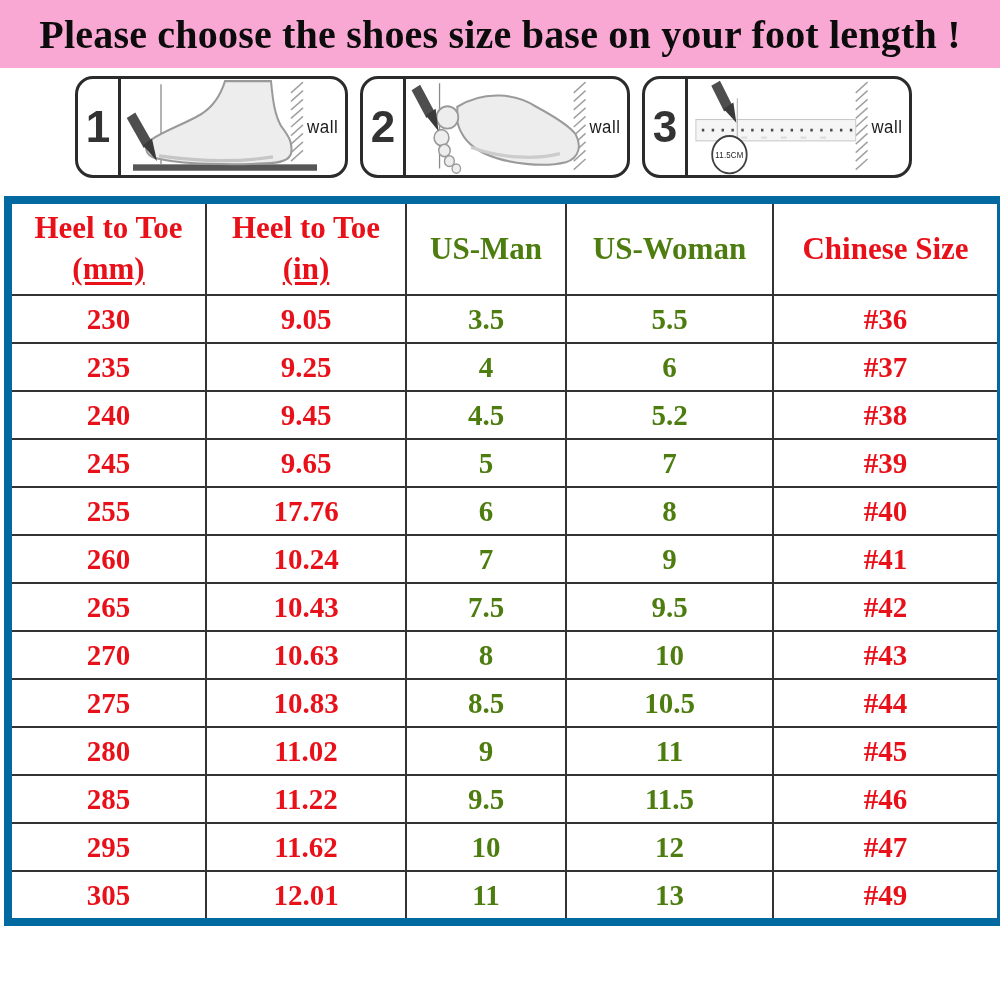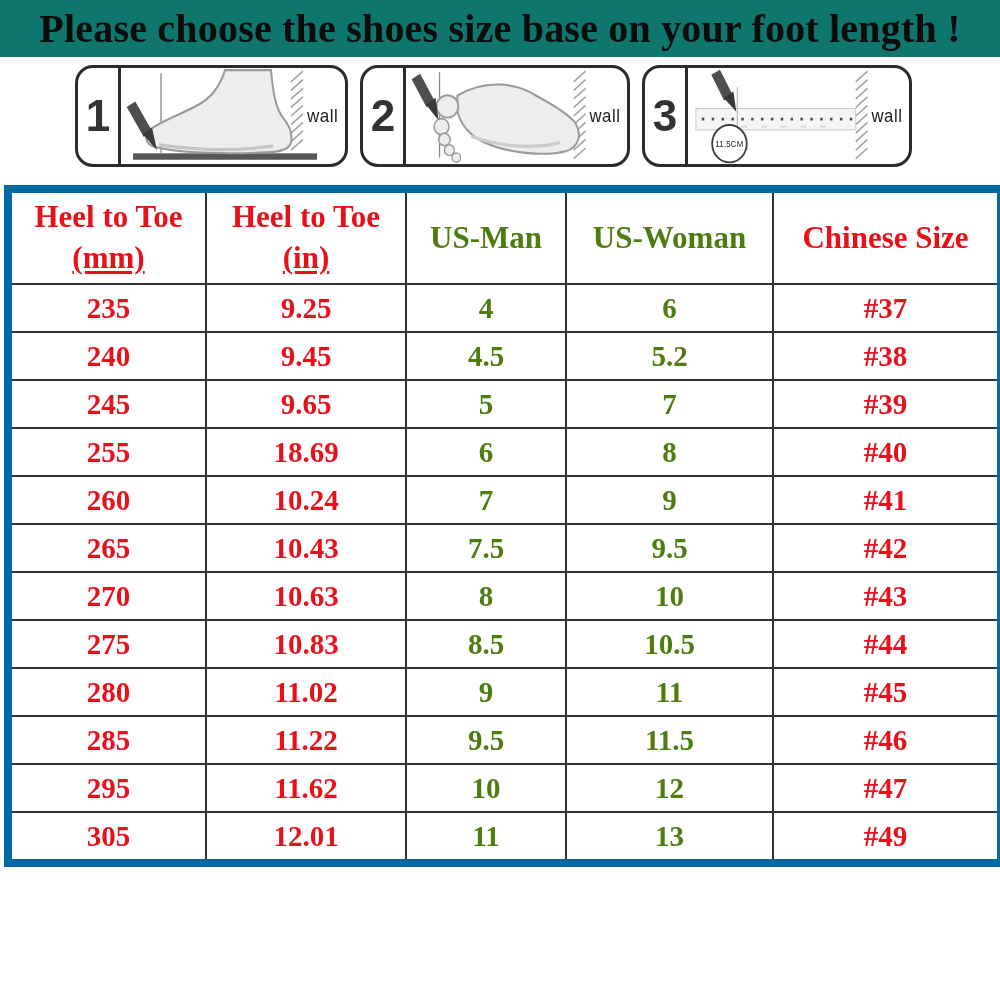--- a/index.html
+++ b/index.html
@@ -3,21 +3,21 @@
 <meta charset="utf-8">
 <style>
   html,body { margin:0; padding:0; }
   body {
     width:1000px; height:1000px; background:#ffffff; overflow:hidden;
     font-family:"Liberation Serif", serif; position:relative;
   }
 
   
   .title-bar {
-    width:1000px; height:57px; background:#0f766e;
+    width:1000px; height:68px; background:#f9a8d4;
     display:flex; align-items:center; justify-content:center;
   }
   .title-bar .title-text {
     font-size:40px; font-weight:bold; color:#0c0c0c; white-space:nowrap; letter-spacing:0.2px;
   }
 
   
   .steps { position:relative; height:119px; }
   .step-box {
     position:absolute; top:8px; height:102px; box-sizing:border-box;
@@ -172,20 +172,27 @@
         <th class="c-black">
           <div class="line">US-Woman</div>
         </th>
         <th class="c-red">
           <div class="line">Chinese Size</div>
         </th>
       </tr>
   </thead>
   <tbody id="table-body">
       <tr>
+        <td class="c-red">230</td>
+        <td class="c-red">9.05</td>
+        <td class="c-black">3.5</td>
+        <td class="c-black">5.5</td>
+        <td class="c-red">#36</td>
+      </tr>
+      <tr>
         <td class="c-red">235</td>
         <td class="c-red">9.25</td>
         <td class="c-black">4</td>
         <td class="c-black">6</td>
         <td class="c-red">#37</td>
       </tr>
       <tr>
         <td class="c-red">240</td>
         <td class="c-red">9.45</td>
         <td class="c-black">4.5</td>
@@ -194,21 +201,21 @@
       </tr>
       <tr>
         <td class="c-red">245</td>
         <td class="c-red">9.65</td>
         <td class="c-black">5</td>
         <td class="c-black">7</td>
         <td class="c-red">#39</td>
       </tr>
       <tr>
         <td class="c-red">255</td>
-        <td class="c-red">18.69</td>
+        <td class="c-red">17.76</td>
         <td class="c-black">6</td>
         <td class="c-black">8</td>
         <td class="c-red">#40</td>
       </tr>
       <tr>
         <td class="c-red">260</td>
         <td class="c-red">10.24</td>
         <td class="c-black">7</td>
         <td class="c-black">9</td>
         <td class="c-red">#41</td>

